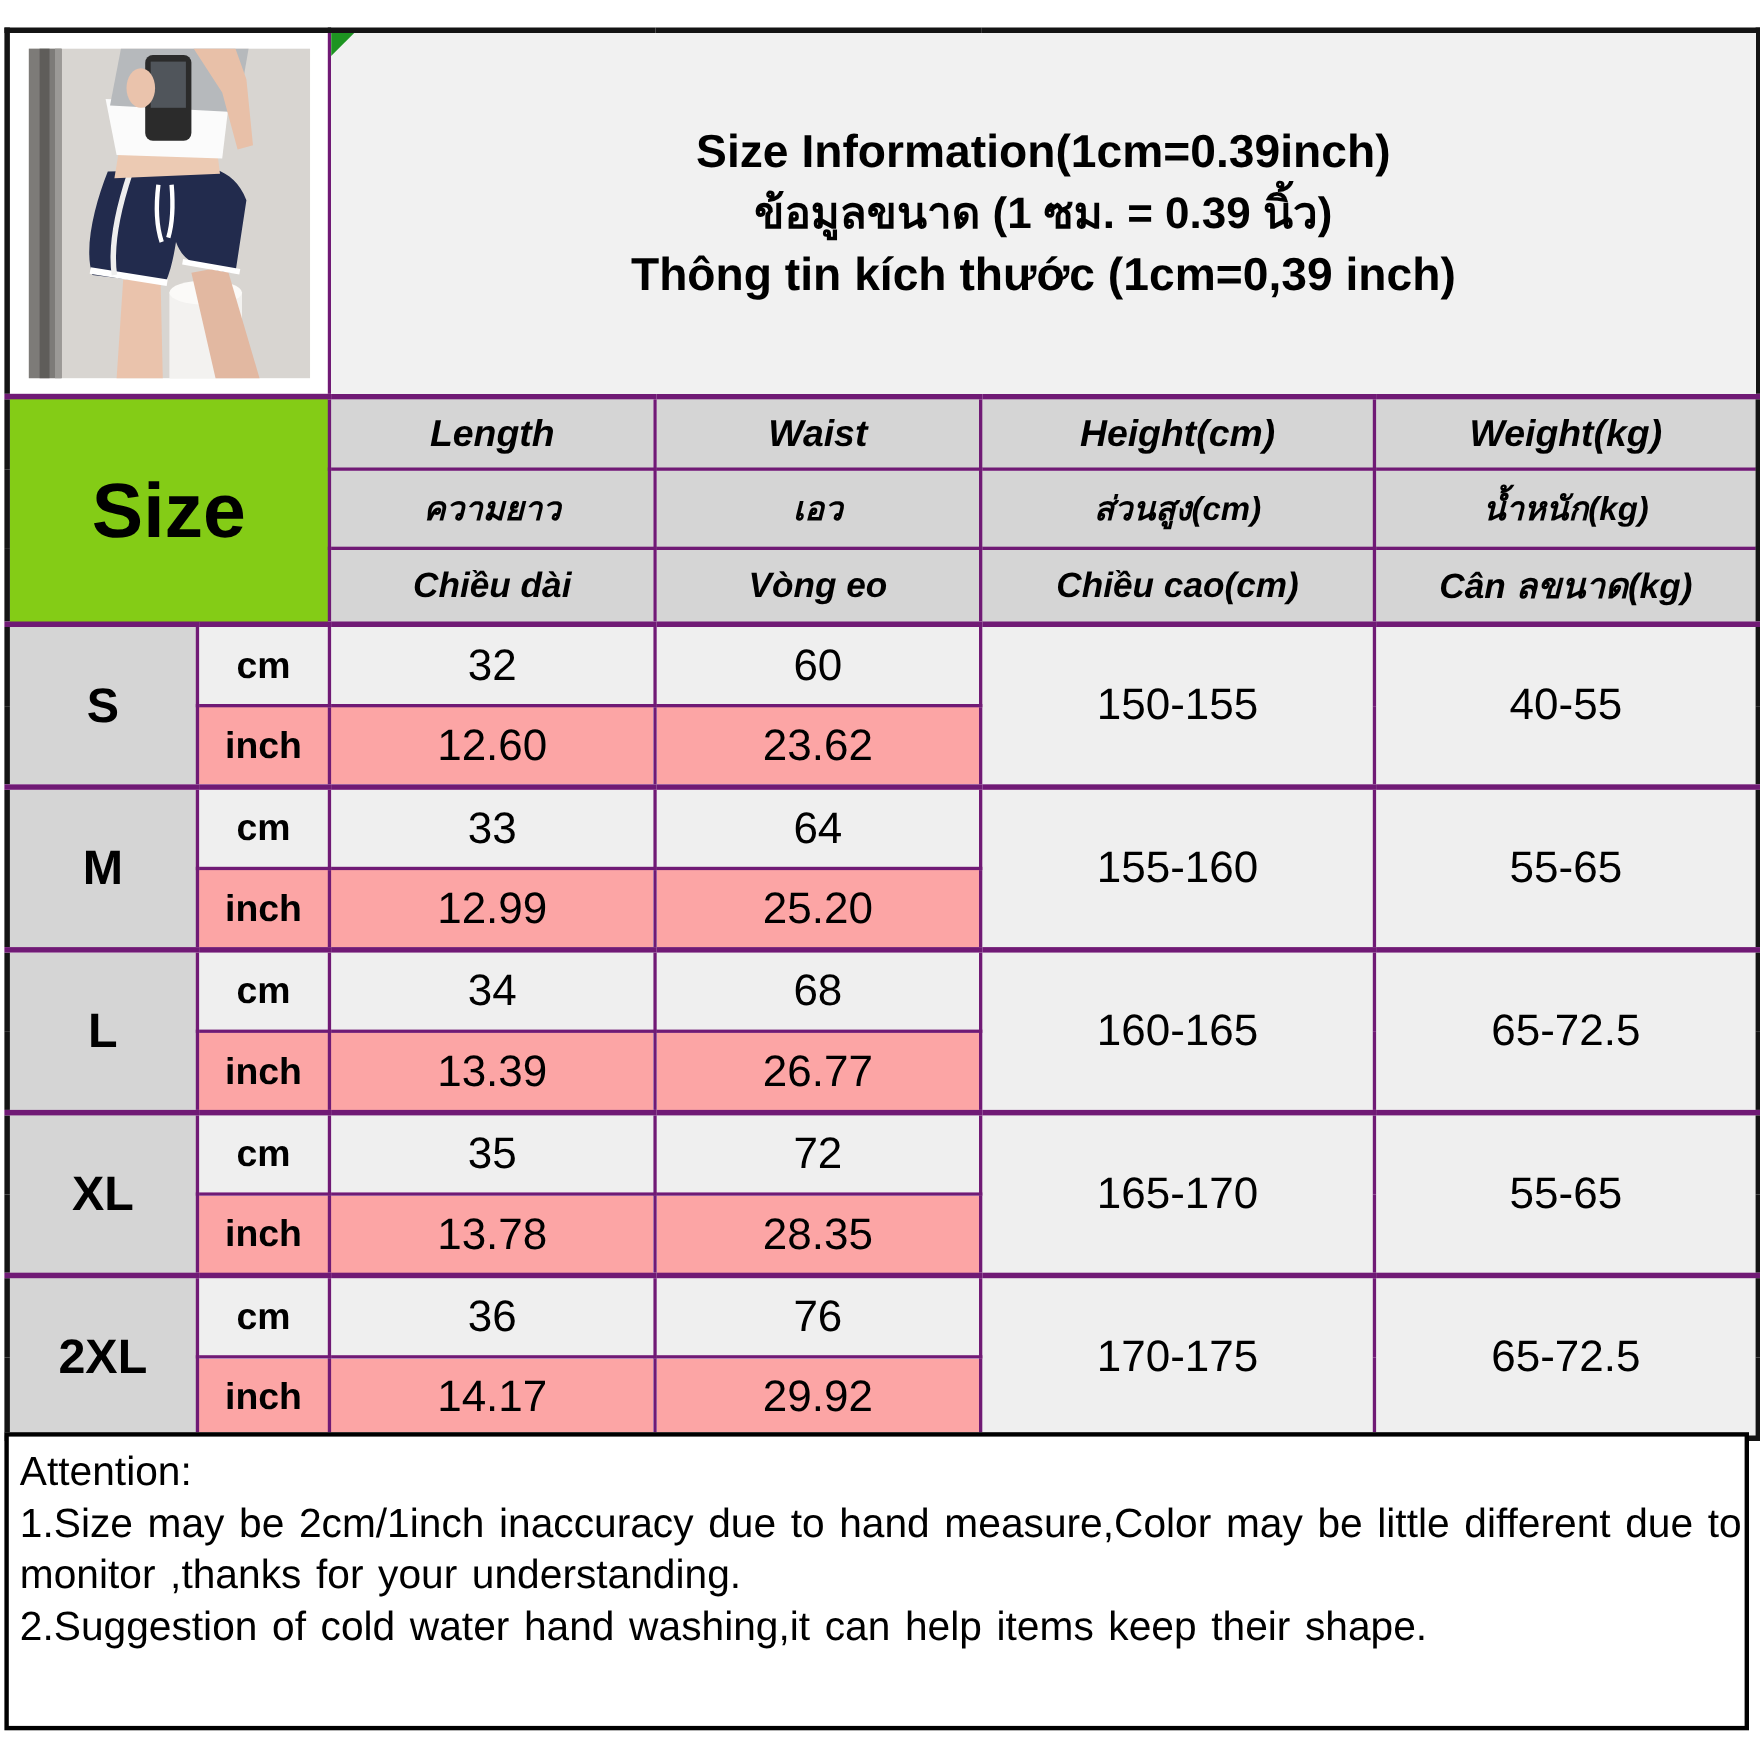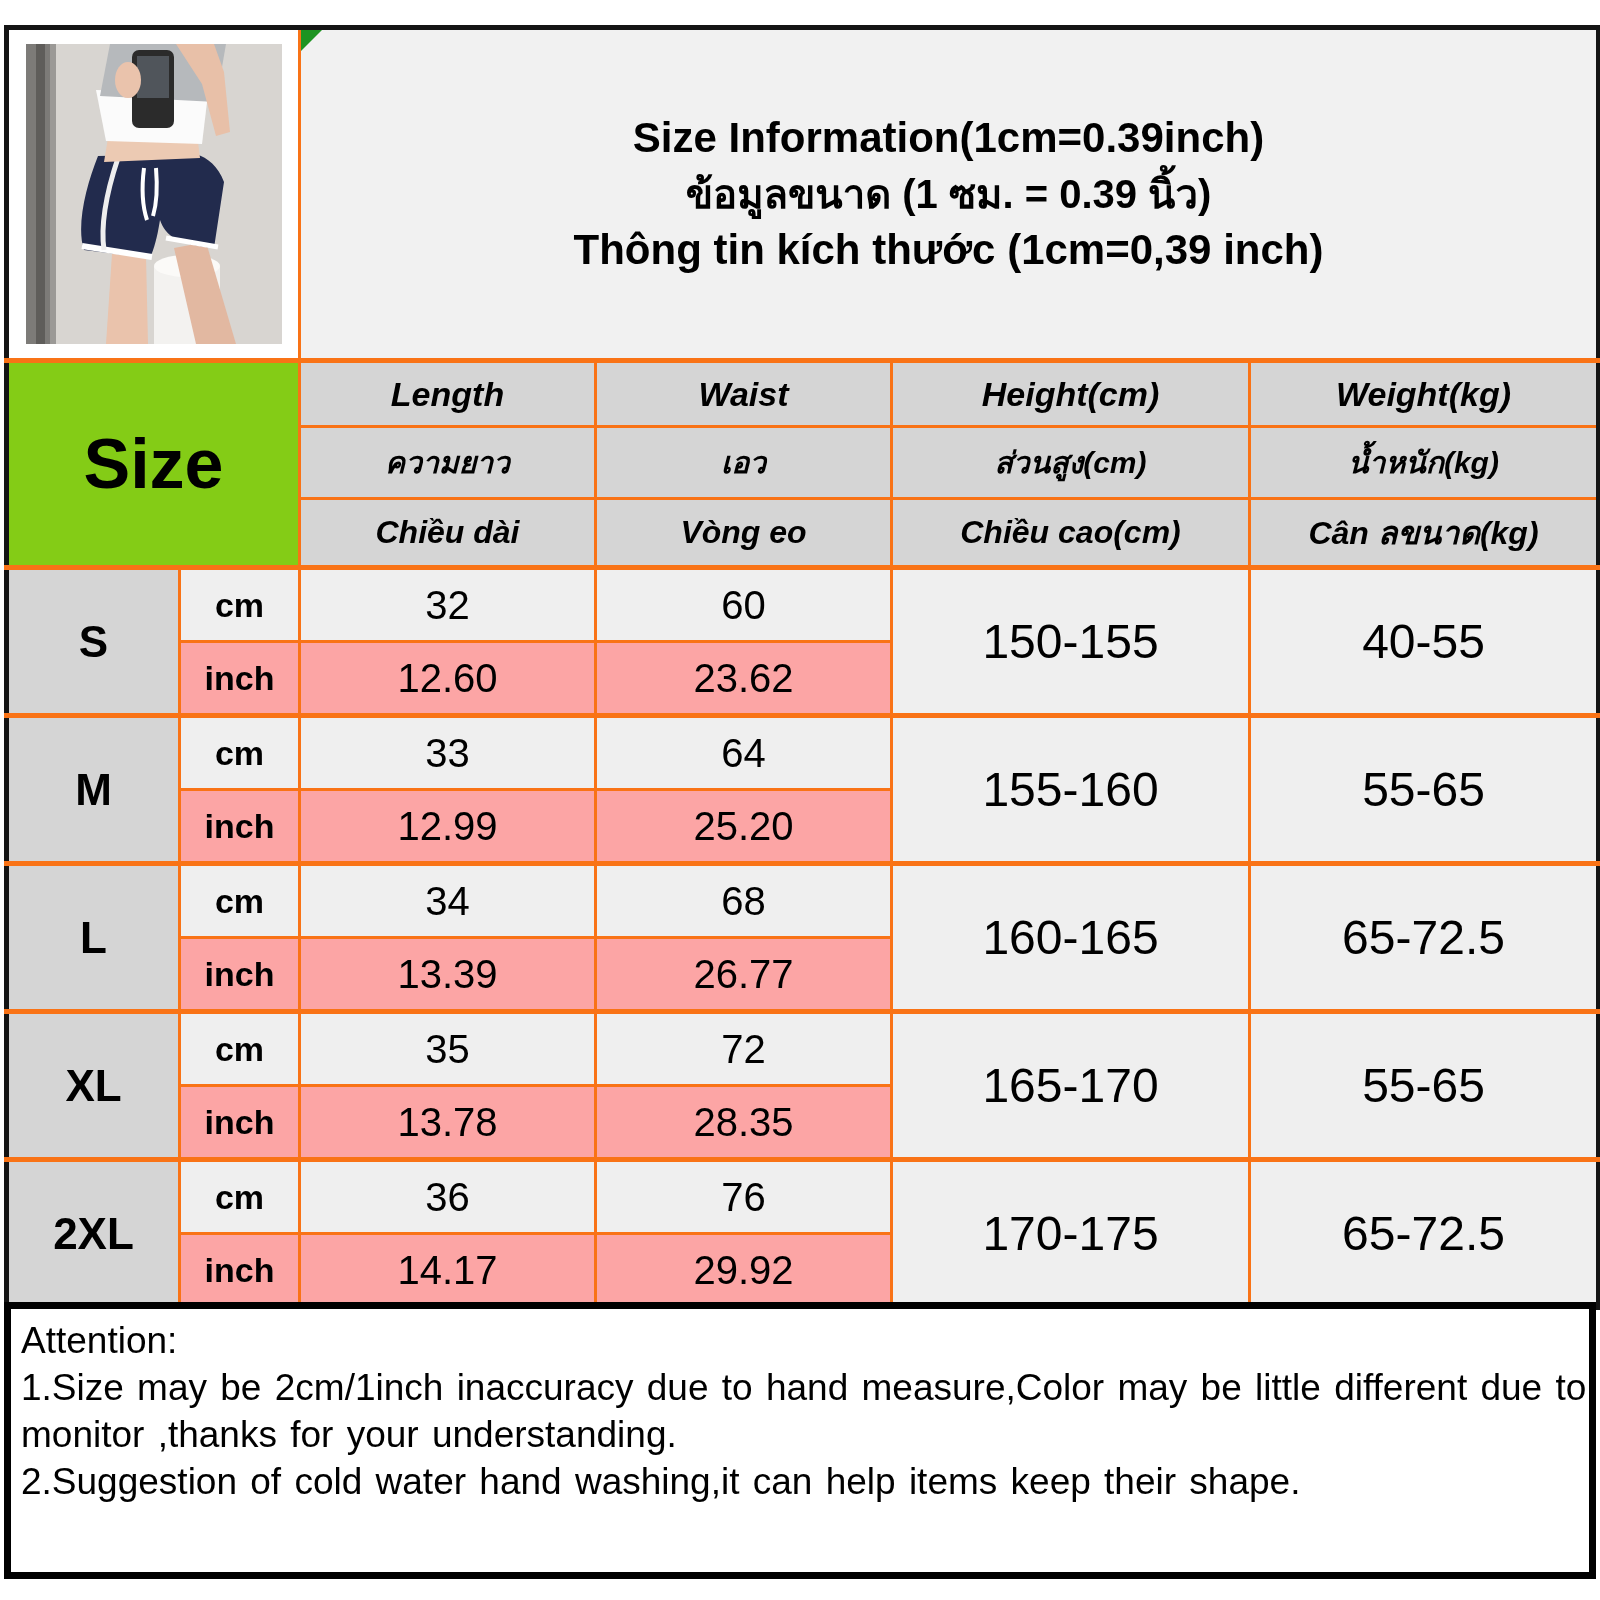--- a/index.html
+++ b/index.html
@@ -2,21 +2,21 @@
 <html><head>
 <meta charset="utf-8">
 <style>
   html,body{margin:0;padding:0;}
   body{
     width:1600px;height:1600px;background:#ffffff;position:relative;
     font-family:"Liberation Sans","DejaVu Sans",sans-serif;color:#000;
     -webkit-font-smoothing:antialiased;
   }
   .size-sheet{position:absolute;left:4px;top:25px;width:1592px;border-collapse:collapse;table-layout:fixed;border:5px solid #141414;}
-  .size-sheet td{border:3px solid #f97316;text-align:center;vertical-align:middle;padding:0;overflow:hidden;}
+  .size-sheet td{border:3px solid #701a75;text-align:center;vertical-align:middle;padding:0;overflow:hidden;}
   tr.thick td{border-top-width:5px;}
 
   
   td.photo-cell{background:#ffffff;}
   .photo-frame{width:256px;height:300px;margin:0 auto;display:block;}
   td.title-cell{background:#f1f1f1;position:relative;}
   .flag{position:absolute;top:0;left:0;width:0;height:0;
         border-top:21px solid #1d9421;border-right:21px solid transparent;}
   .title-en{font-size:42px;font-weight:bold;line-height:56px;}
   .title-th{font-size:40px;font-weight:bold;line-height:56px;}
@@ -29,26 +29,26 @@
   .hdr-th{font-size:30px;}
   .hdr-vi{font-size:32px;}
 
   
   td.size-label{background:#d5d5d5;font-weight:bold;font-size:44px;}
   td.unit{font-weight:bold;font-size:34px;}
   td.val{font-size:40px;font-weight:normal;}
   tr.row-cm td{background:#efefef;}
   tr.row-inch td{background:#fca5a5;}
   tr.row-cm td.size-label, tr.row-inch td.size-label{background:#d5d5d5;}
-  td.range{background:#efefef !important;font-size:48px;font-weight:normal;}
+  td.range{background:#efefef !important;font-size:40px;font-weight:normal;}
 
   
   .attention{
     position:absolute;left:4px;top:1302px;width:1568px;height:245px;
-    border:7px solid #000000;background:#ffffff;padding:8px 0 10px 10px;
+    border:4px solid #000000;background:#ffffff;padding:8px 0 10px 10px;
     font-size:37px;line-height:47px;font-weight:normal;word-spacing:3px;
   }
   .attention p{margin:0;}
 </style>
 </head>
 <body>
 
 <table class="size-sheet">
   <colgroup>
     <col style="width:173px">

